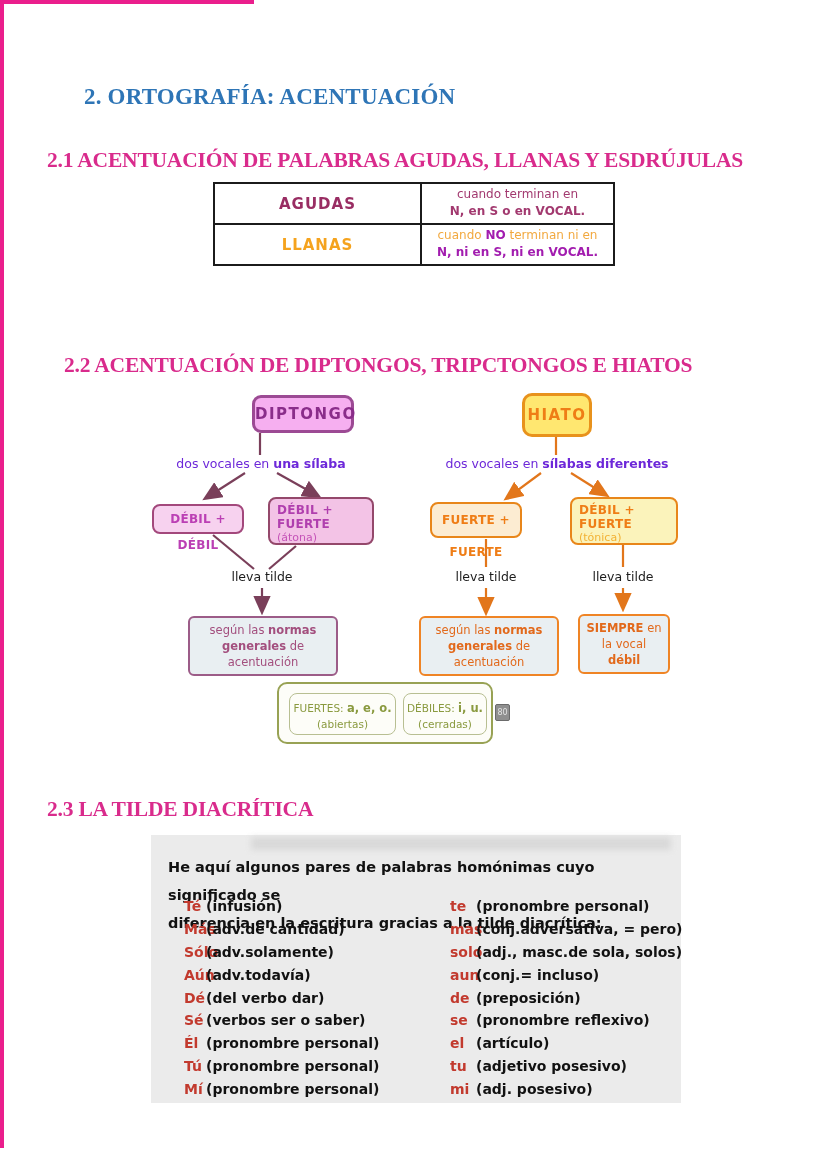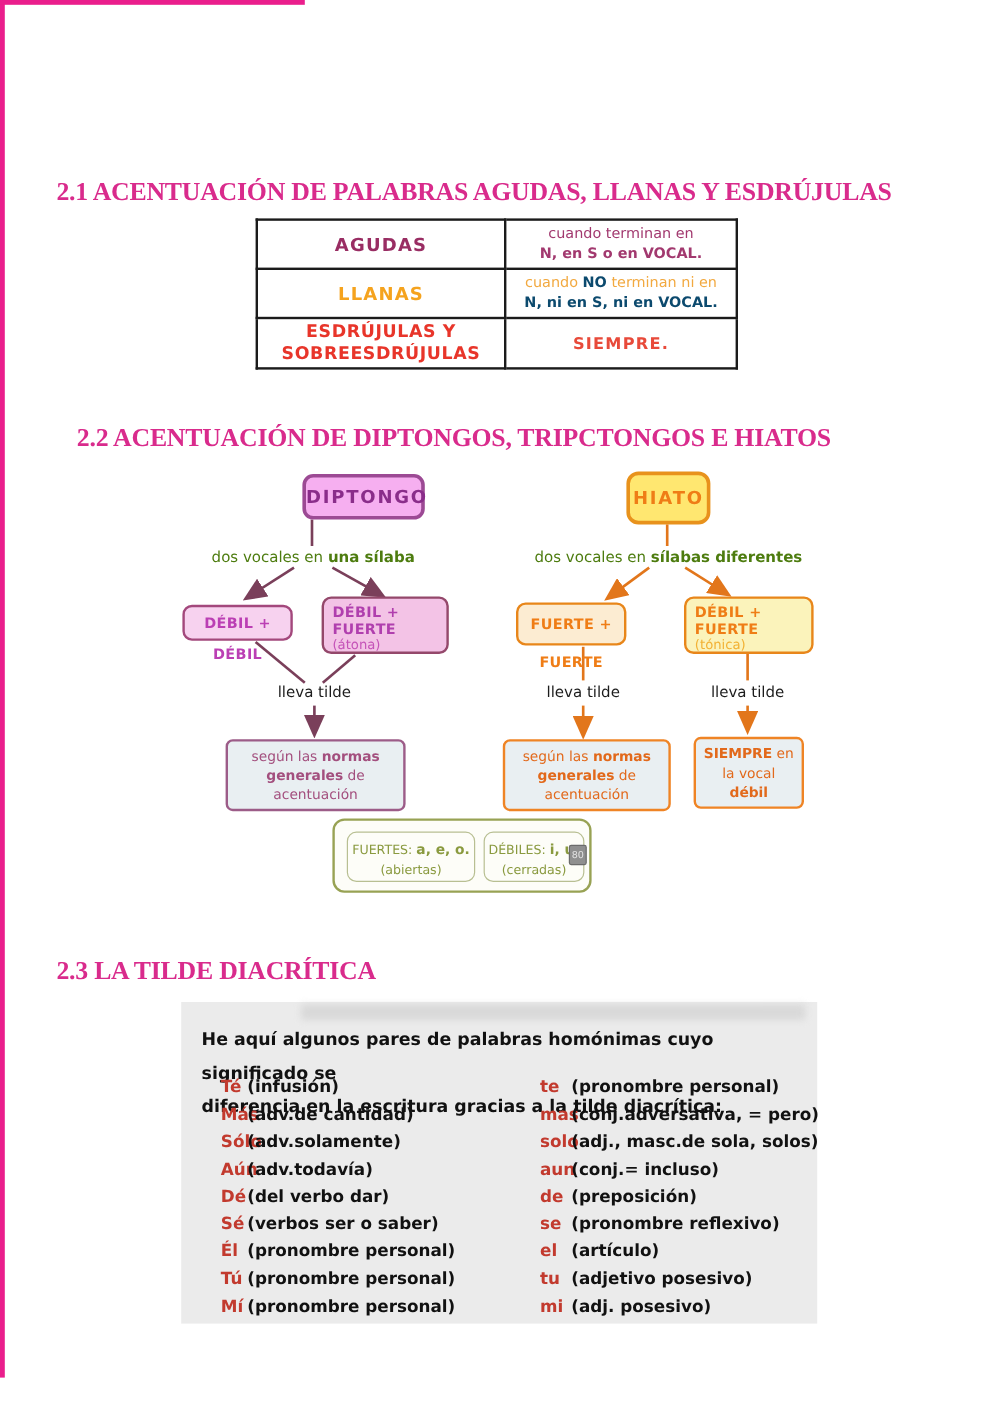--- a/index.html
+++ b/index.html
@@ -22,33 +22,33 @@
   .acc-table{position:absolute;left:213px;top:182px;width:402px;border:2.5px solid #1b1b1b;
              border-collapse:collapse;}
   .acc-table td{border:2.5px solid #1b1b1b;text-align:center;vertical-align:middle;padding:2px 4px;}
   .acc-table .c1{width:197px;}
   .acc-table .r1{height:38px;} .acc-table .r2{height:41px;} .acc-table .r3{height:36px;}
   .term-agudas{color:#992d63;font-weight:bold;font-size:15px;letter-spacing:1px;}
   .term-llanas{color:#f5a31e;font-weight:bold;font-size:15px;letter-spacing:1px;}
   .term-esdru{color:#e8352a;font-weight:bold;font-size:14.5px;letter-spacing:.5px;line-height:1.25;}
   .rule-purple{color:#a2396f;font-size:12px;line-height:1.45;}
   .rule-orange{color:#f2a940;font-size:12px;line-height:1.45;}
-  .rule-orange b{color:#0c4a6e;}
+  .rule-orange b{color:#a21caf;}
   .rule-red{color:#e84a3a;font-size:13.5px;font-weight:bold;letter-spacing:1px;}
 
   
   .diag-svg{position:absolute;left:0;top:385px;}
   .dbox{position:absolute;box-sizing:border-box;text-align:center;}
   .root-diptongo{left:208px;top:395px;width:102px;height:38px;background:#f6aff0;
      border:3px solid #9c4a94;border-radius:9px;color:#8a2d8a;font-weight:bold;font-size:15px;
      letter-spacing:1.5px;line-height:33px;margin-left:44px;}
   .root-hiato{left:522px;top:393px;width:70px;height:44px;background:#ffe770;
      border:3px solid #e8921c;border-radius:10px;color:#ef7d16;font-weight:bold;font-size:15px;
      letter-spacing:1.5px;line-height:39px;}
-  .branch-label{position:absolute;font-size:12.5px;color:#4d7c0f;text-align:center;}
+  .branch-label{position:absolute;font-size:12.5px;color:#6d28d9;text-align:center;}
   .lbl-diptongo{left:160px;top:456px;width:202px;}
   .lbl-hiato{left:441px;top:456px;width:232px;}
   .pair-box-dd{left:152px;top:504px;width:92px;height:30px;background:#f7d2ef;
      border:2.5px solid #a3487c;border-radius:8px;color:#bb3fb4;font-weight:bold;font-size:12px;
      line-height:26px;letter-spacing:.3px;}
   .pair-box-df{left:268px;top:497px;width:106px;height:48px;background:#f3c3e6;
      border:2.5px solid #94486b;border-radius:8px;text-align:left;padding:4px 7px;}
   .pair-box-df .l1{color:#b03fae;font-weight:bold;font-size:12px;letter-spacing:.3px;}
   .pair-box-df .l2{color:#c553b8;font-size:11px;}
   .pair-box-ff{left:430px;top:502px;width:92px;height:36px;background:#fcecd2;
@@ -66,21 +66,21 @@
   .res-m{left:419px;top:616px;width:140px;border:2px solid #ef8425;color:#e2691b;}
   .res-r{left:578px;top:614px;width:92px;border:2px solid #ef8425;color:#e2691b;}
 
   
   .legend-outer{position:absolute;left:277px;top:682px;width:216px;height:62px;box-sizing:border-box;
      background:#fdfdf8;border:2.5px solid #98a254;border-radius:10px;}
   .legend-inner{position:absolute;box-sizing:border-box;border:1.5px solid #b8bf92;border-radius:8px;
      top:9px;height:42px;text-align:center;color:#8a9a3f;font-size:10.5px;line-height:1.5;padding-top:6px;}
   .legend-inner b{font-size:11.5px;}
   .leg-1{left:10px;width:107px;} .leg-2{left:124px;width:84px;}
-  .page-badge{position:absolute;left:474px;top:704px;width:13px;height:15px;background:#8f8f8f;
+  .page-badge{position:absolute;left:495px;top:704px;width:13px;height:15px;background:#8f8f8f;
      border:1px solid #6b6b6b;border-radius:2px;color:#e3e3e3;font-size:8px;line-height:15px;
      text-align:center;}
 
   
   .dia-panel{position:absolute;left:151px;top:835px;width:530px;height:268px;background:#ebebeb;}
   .dia-blur{position:absolute;left:100px;top:2px;width:420px;height:13px;background:#cfcfcf;
      filter:blur(3px);opacity:.65;}
   .dia-intro{position:absolute;left:17px;top:18px;width:500px;font-size:14.5px;font-weight:bold;
      color:#111;line-height:28px;}
   .pair-grid{position:absolute;left:17px;top:60px;width:506px;}
@@ -89,45 +89,39 @@
   .pair-meaning{color:#111;font-weight:bold;font-size:14px;white-space:nowrap;}
 </style>
 </head>
 <body>
 
 <div class="page">
 
   <div class="frame-left"></div>
   <div class="frame-top"></div>
 
+  <div class="doc-title">2. ORTOGRAFÍA: ACENTUACIÓN</div>
 
   <div class="sec-head h21">2.1 ACENTUACIÓN DE PALABRAS AGUDAS, LLANAS Y ESDRÚJULAS</div>
 
   <table class="acc-table">
     <tbody>
         <tr class="r1">
       <td class="c1"><span class="term-agudas">AGUDAS</span></td>
       <td class="rule-purple">
         <span>cuando terminan en</span><br>
         <b>N, en S o en VOCAL.</b>
       </td>
     </tr>
     <tr class="r2">
       <td class="c1"><span class="term-llanas">LLANAS</span></td>
       <td class="rule-orange">
         <span>cuando </span><b>NO</b><span> terminan ni en</span><br>
         <b>N, ni en S, ni en VOCAL.</b>
       </td>
-    </tr>
-    <tr class="r3">
-      <td class="c1 term-esdru">
-        <span>ESDRÚJULAS Y</span><br>
-        <span>SOBREESDRÚJULAS</span>
-      </td>
-      <td><span class="rule-red">SIEMPRE.</span></td>
     </tr>
   </tbody>
     </table>
 
   <div class="sec-head h22">2.2 ACENTUACIÓN DE DIPTONGOS, TRIPCTONGOS E HIATOS</div>
 
   <svg class="diag-svg" width="828" height="305">
     <defs>
       <marker id="arrP" markerWidth="9" markerHeight="8" refX="7" refY="4" orient="auto">
         <path d="M0,0 L9,4 L0,8 z" fill="#7a3f5a"></path>

